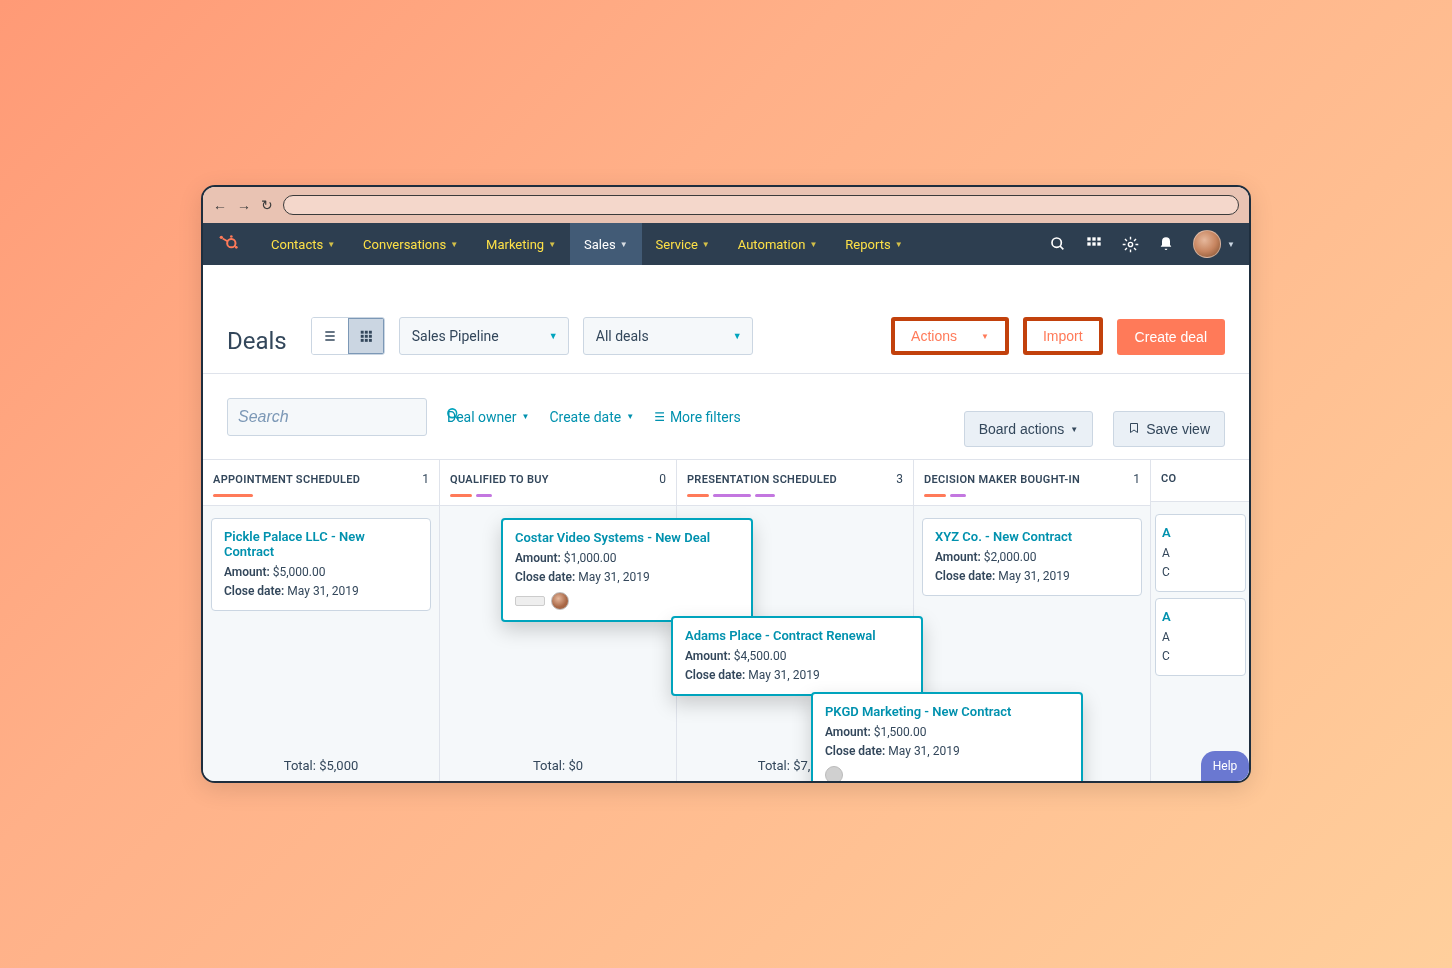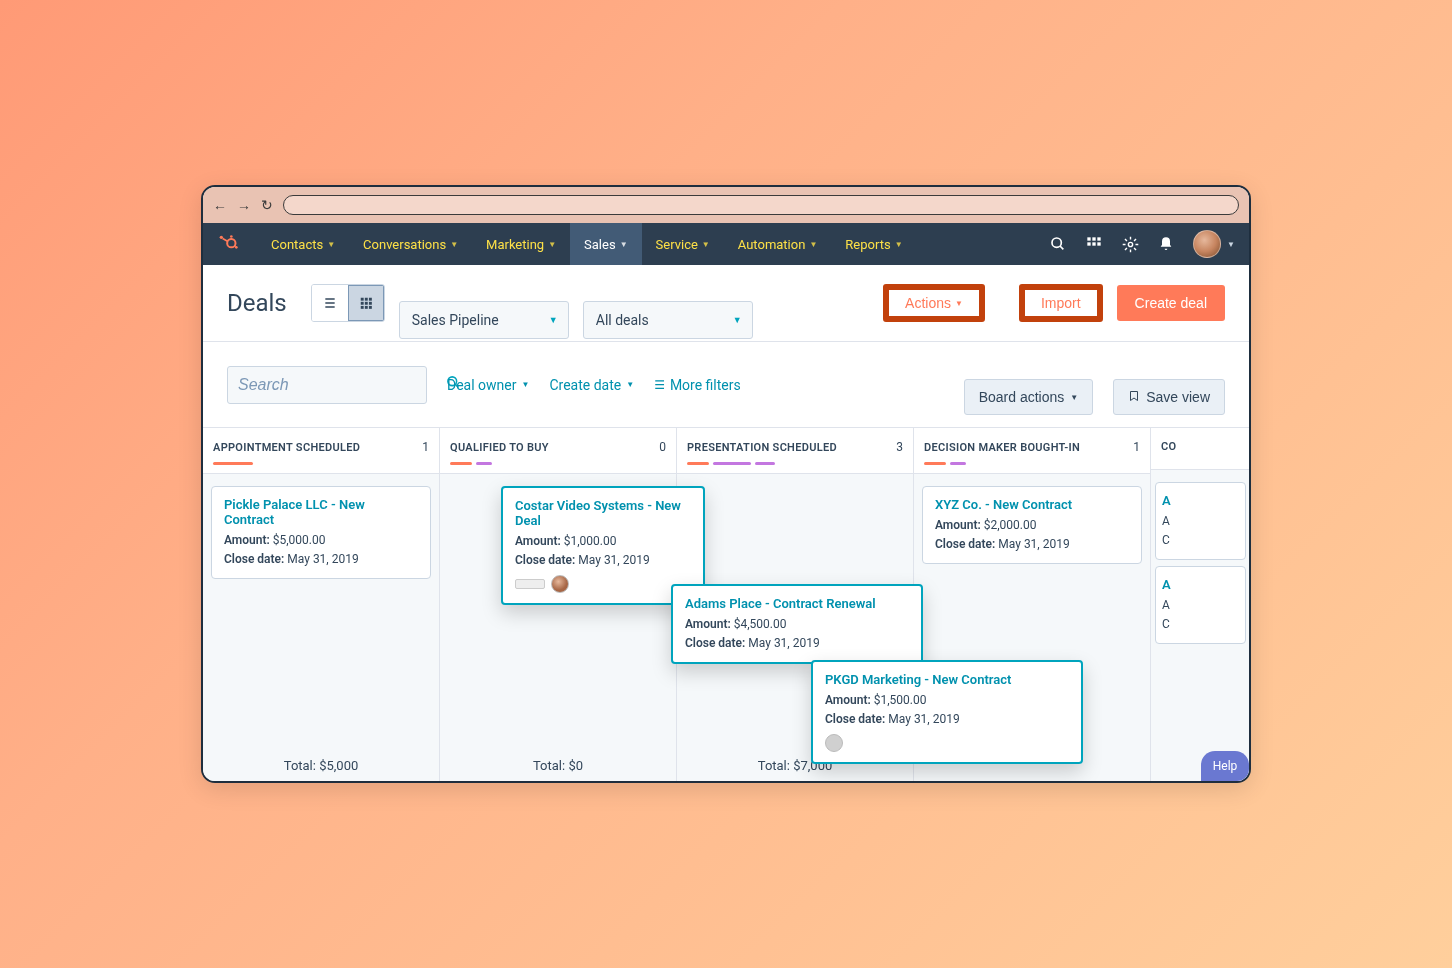--- a/index.html
+++ b/index.html
@@ -56,37 +56,37 @@
 .nav-item { padding:0 14px; height:42px; display:flex; align-items:center; cursor:pointer; gap:4px; color:#fde047; }
 .nav-item.active { background:#425b76; color:#fff; }
 .nav-item .chev { font-size:8px; opacity:.8; }
 .nav-right { margin-left:auto; display:flex; align-items:center; gap:18px; }
 .nav-right .icn { width:18px; height:18px; display:flex; align-items:center; justify-content:center; cursor:pointer; color:#fff; }
 .avatar { width:28px; height:28px; border-radius:50%; background: radial-gradient(circle at 40% 35%, #e6b89c 0%, #c78560 50%, #7a4a2a 100%); border:1px solid rgba(255,255,255,.4); }
 .avatar-wrap { display:flex; align-items:center; gap:6px; cursor:pointer; }
 .avatar-wrap .chev { font-size:8px; color:#cbd6e2; }
 
 .toolbar-1 {
-  display:flex; align-items:center; padding:2px 24px; gap:14px;
+  display:flex; align-items:flex-end; padding:18px 24px; gap:14px;
   border-bottom:1px solid #dfe3eb;
 }
 .page-title { font-size:24px; color:#33475b; font-weight:400; margin-right:10px; }
 .view-toggle { display:flex; border:1px solid #cbd6e2; border-radius:3px; overflow:hidden; }
 .view-toggle button { width:36px; height:36px; border:none; background:#fff; cursor:pointer; display:flex; align-items:center; justify-content:center; color:#33475b; }
 .view-toggle button.active { background:#cbd6e2; border:1px solid #7c98b6; }
 .dd-select {
   height:38px; border:1px solid #cbd6e2; border-radius:3px; padding:0 34px 0 12px;
   font-size:14px; color:#33475b; background:#f5f8fa; position:relative; display:flex; align-items:center; min-width:170px; cursor:pointer;margin-top:34px;
 }
 .dd-select .dd-text { color:#33475b; }
 .dd-select .dd-arrow { position:absolute; right:10px; font-size:9px; color:#00a4bd; }
 .tb-spacer { flex:1; }
 .btn-outline {
-  height:38px; padding:0 16px; border:6px solid #c2410c; border-radius:3px; background:#fff;
-  color:#ff7a59; font-size:14px; cursor:pointer; display:flex; align-items:center; gap:4px;margin-left:20px;
+  height:38px; padding:0 16px; border:4px solid #c2410c; border-radius:3px; background:#fff;
+  color:#ff7a59; font-size:14px; cursor:pointer; display:flex; align-items:center; gap:24px;
 }
 .btn-outline .chev { font-size:8px; }
 .btn-primary {
   height:36px; padding:0 18px; border:none; border-radius:3px; background:#ff7a59;
   color:#fff; font-size:14px; cursor:pointer;
 }
 
 .toolbar-2 {
   display:flex; align-items:center; padding:12px 24px; gap:20px;
 }
@@ -401,21 +401,21 @@
         <div class="card-line">C</div>
       </div>
           <div class="card" style="padding:10px 6px;margin:6px 4px;">
         <div class="card-title">A</div>
         <div class="card-line">A</div>
         <div class="card-line">C</div>
       </div>
         </div>
         <div class="col-foot"></div>
       </div>
-      <div class="card floating" style="left: 298px; top: 58px; width: 204px;">
+      <div class="card floating" style="left: 298px; top: 58px; width: 252px;">
     <div class="card-title">Costar Video Systems - New Deal</div>
     <div class="card-line"><b>Amount:</b> $1,000.00</div>
     <div class="card-line"><b>Close date:</b> May 31, 2019</div>
     <div class="card-ava">
       <div class="badge"></div>
       <div class="mini photo"></div>
     </div>
       </div>
       <div class="card floating" style="left: 468px; top: 156px; width: 252px;">
     <div class="card-title">Adams Place - Contract Renewal</div>

